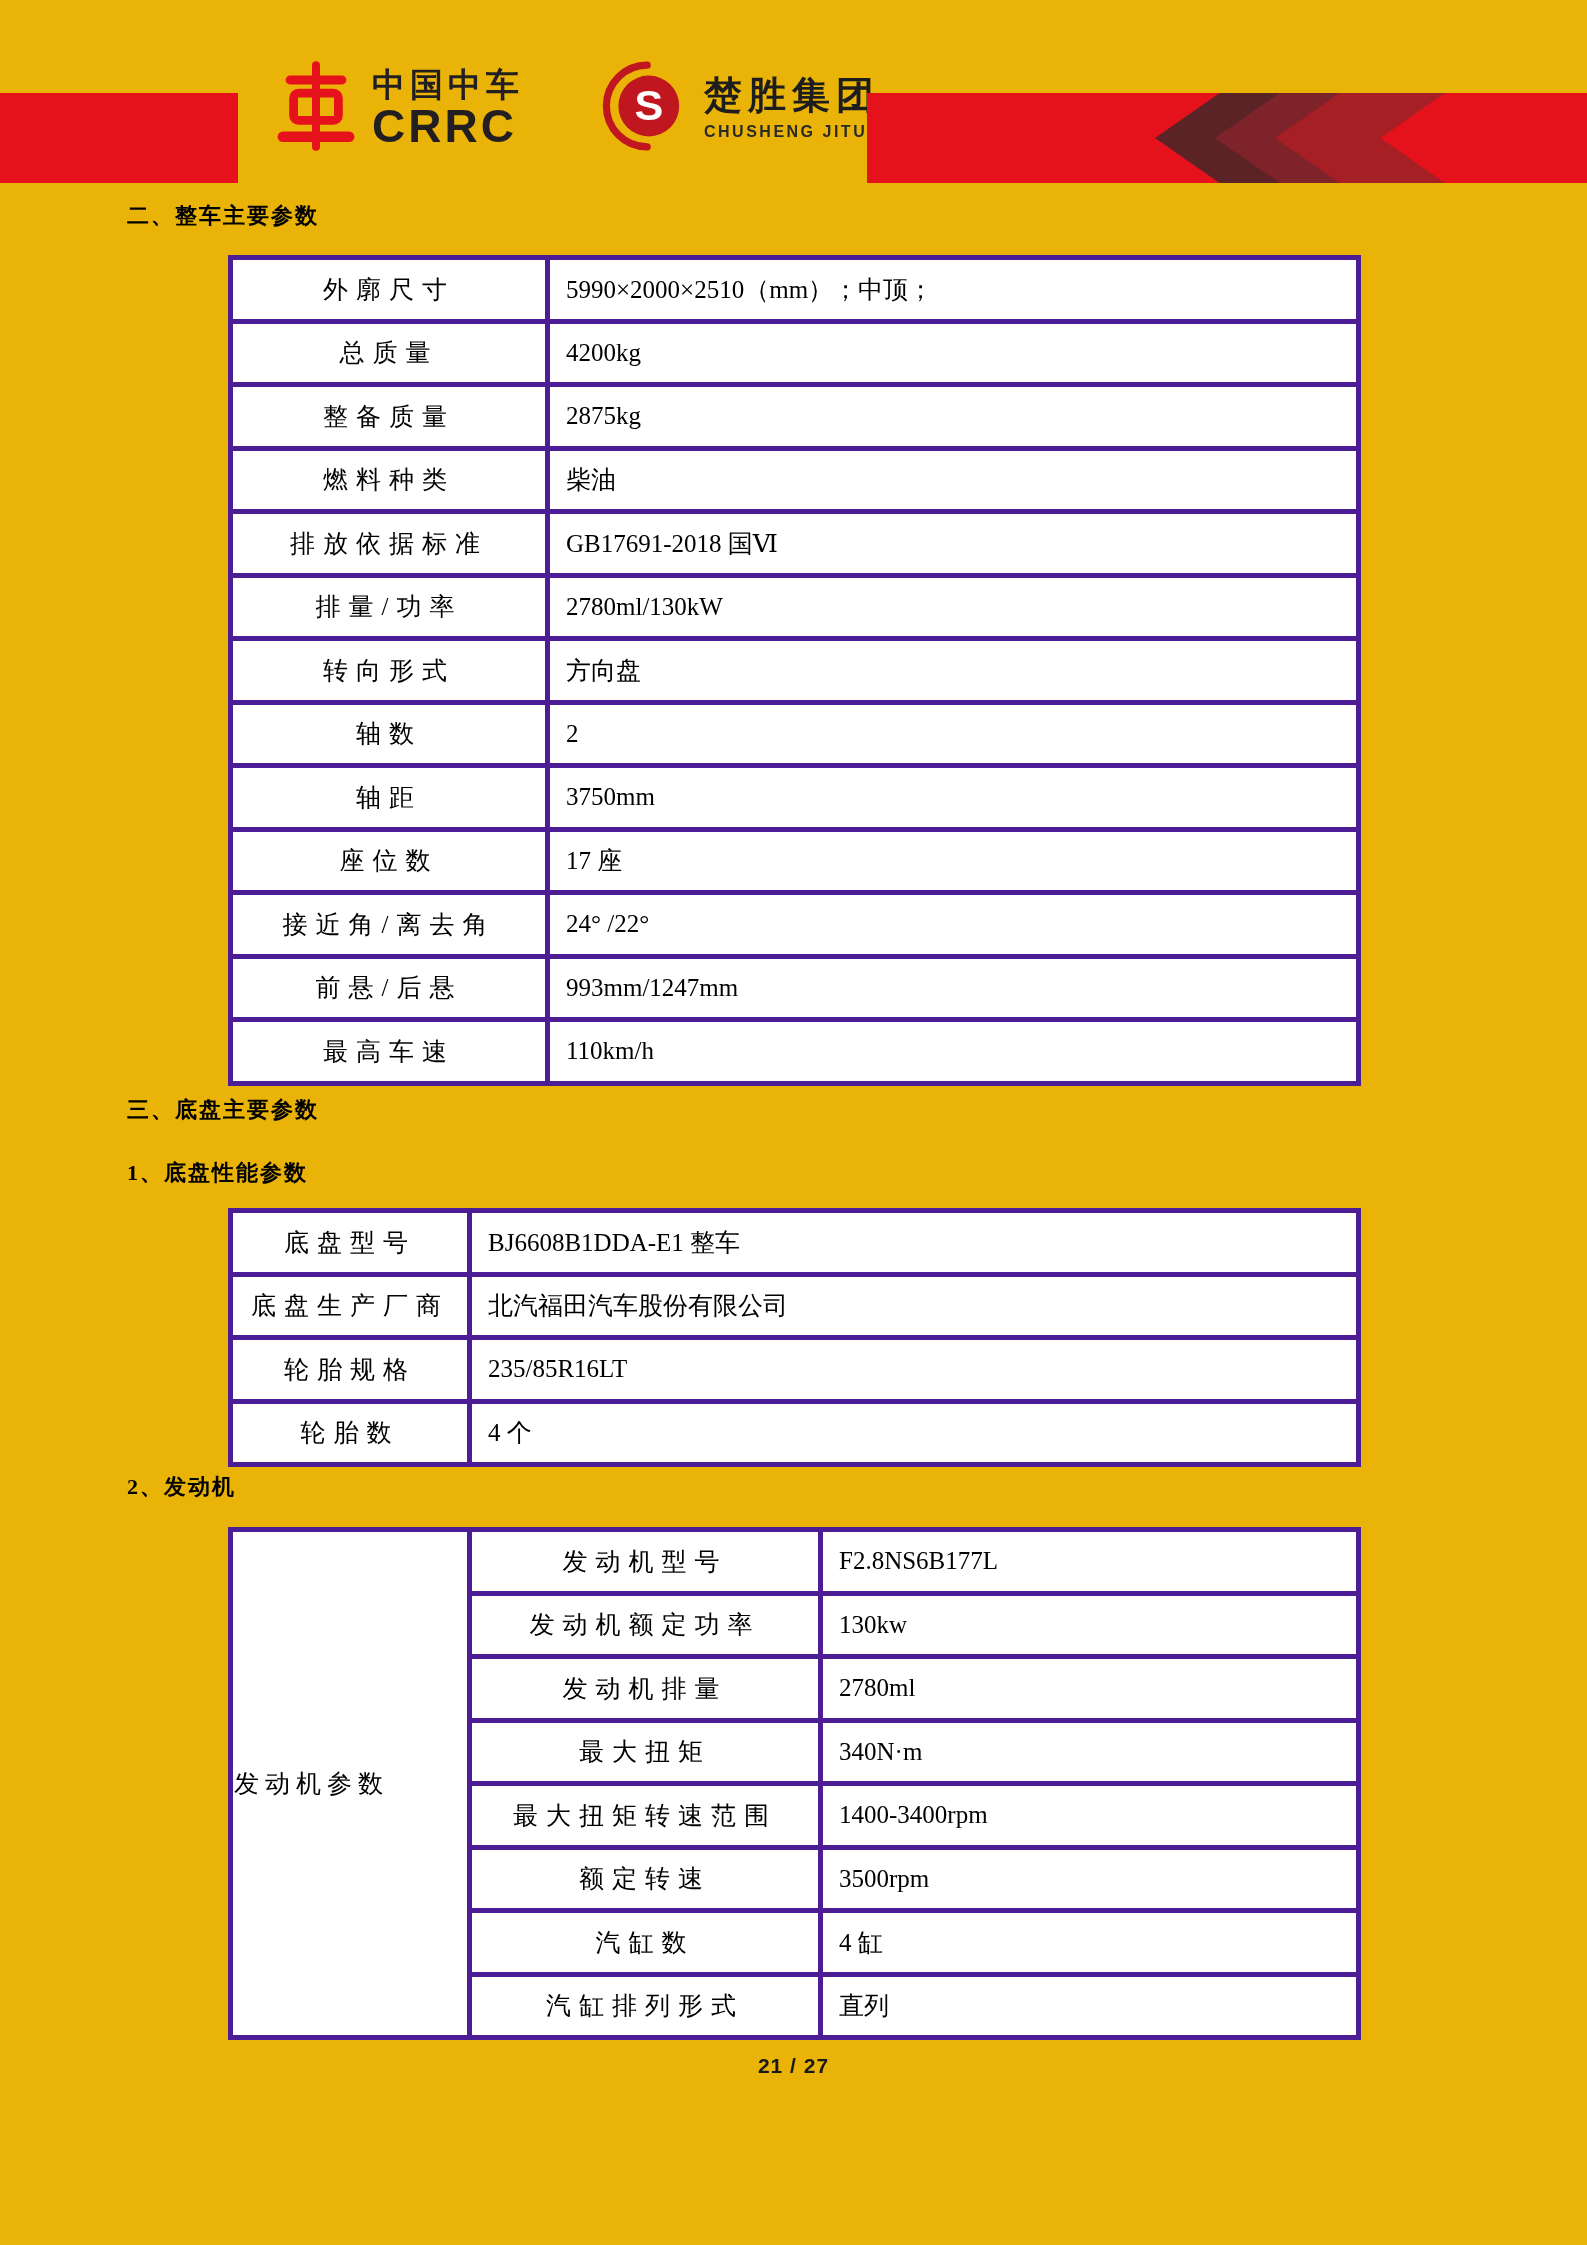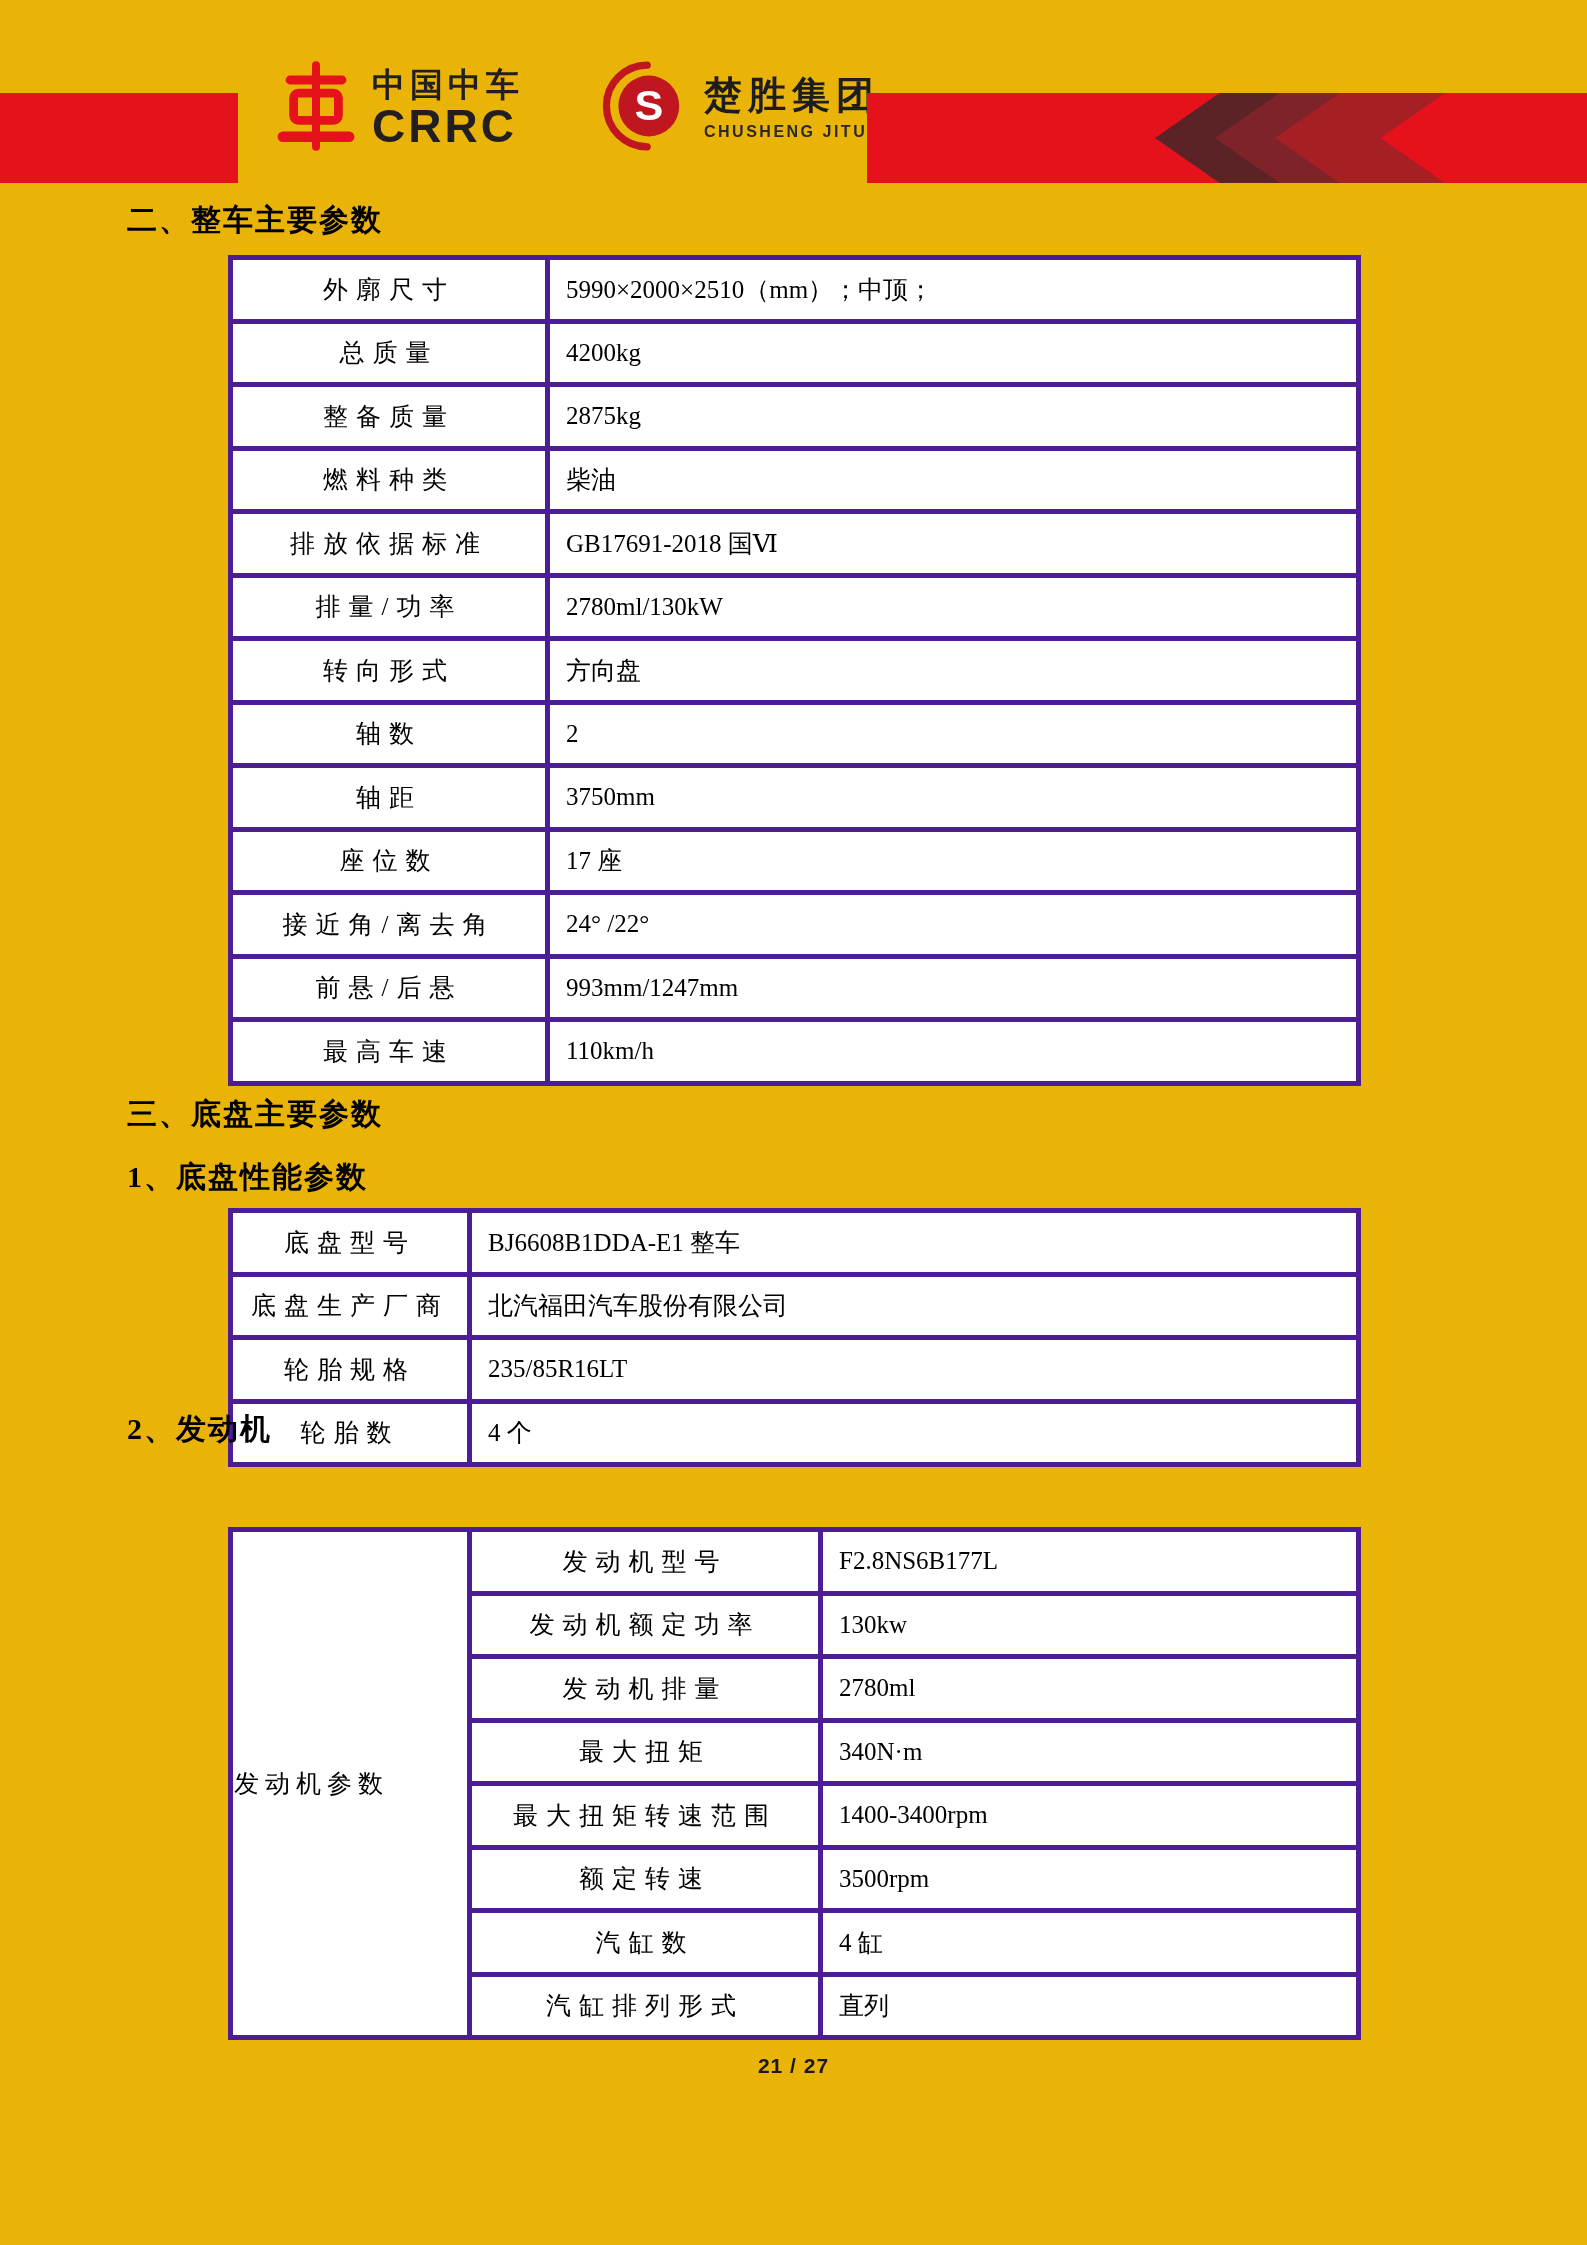--- a/index.html
+++ b/index.html
@@ -38,27 +38,27 @@
   .cs-cn{
     font-family:"Liberation Sans","DejaVu Sans",sans-serif;font-weight:700;
     font-size:38px;letter-spacing:6px;color:#1d1d1d;white-space:nowrap;
   }
   .cs-en{
     font-family:"Liberation Sans","DejaVu Sans",sans-serif;font-weight:600;
     font-size:16px;letter-spacing:2.5px;color:#2a2a2a;margin-top:10px;white-space:nowrap;
   }
   
   .sec-title{
-    position:absolute;left:127px;font-weight:700;font-size:30px;color:#000;
+    position:absolute;left:127px;font-weight:700;font-size:22px;color:#000;
     letter-spacing:2px;white-space:nowrap;line-height:1.15;
   }
   .h1{top:203px;}
   .h2{top:1097px;}
   .h3{top:1160px;}
-  .h4{top:1412px;}
+  .h4{top:1474px;}
   
   table.t{
     position:absolute;left:228px;border-collapse:collapse;table-layout:fixed;
     width:1133px;background:#fff;
   }
   table.t td{
     border:5px solid #4c1d95;font-size:25px;color:#000;
     overflow:hidden;white-space:nowrap;
   }
   table.t tr{height:63.5px;}

